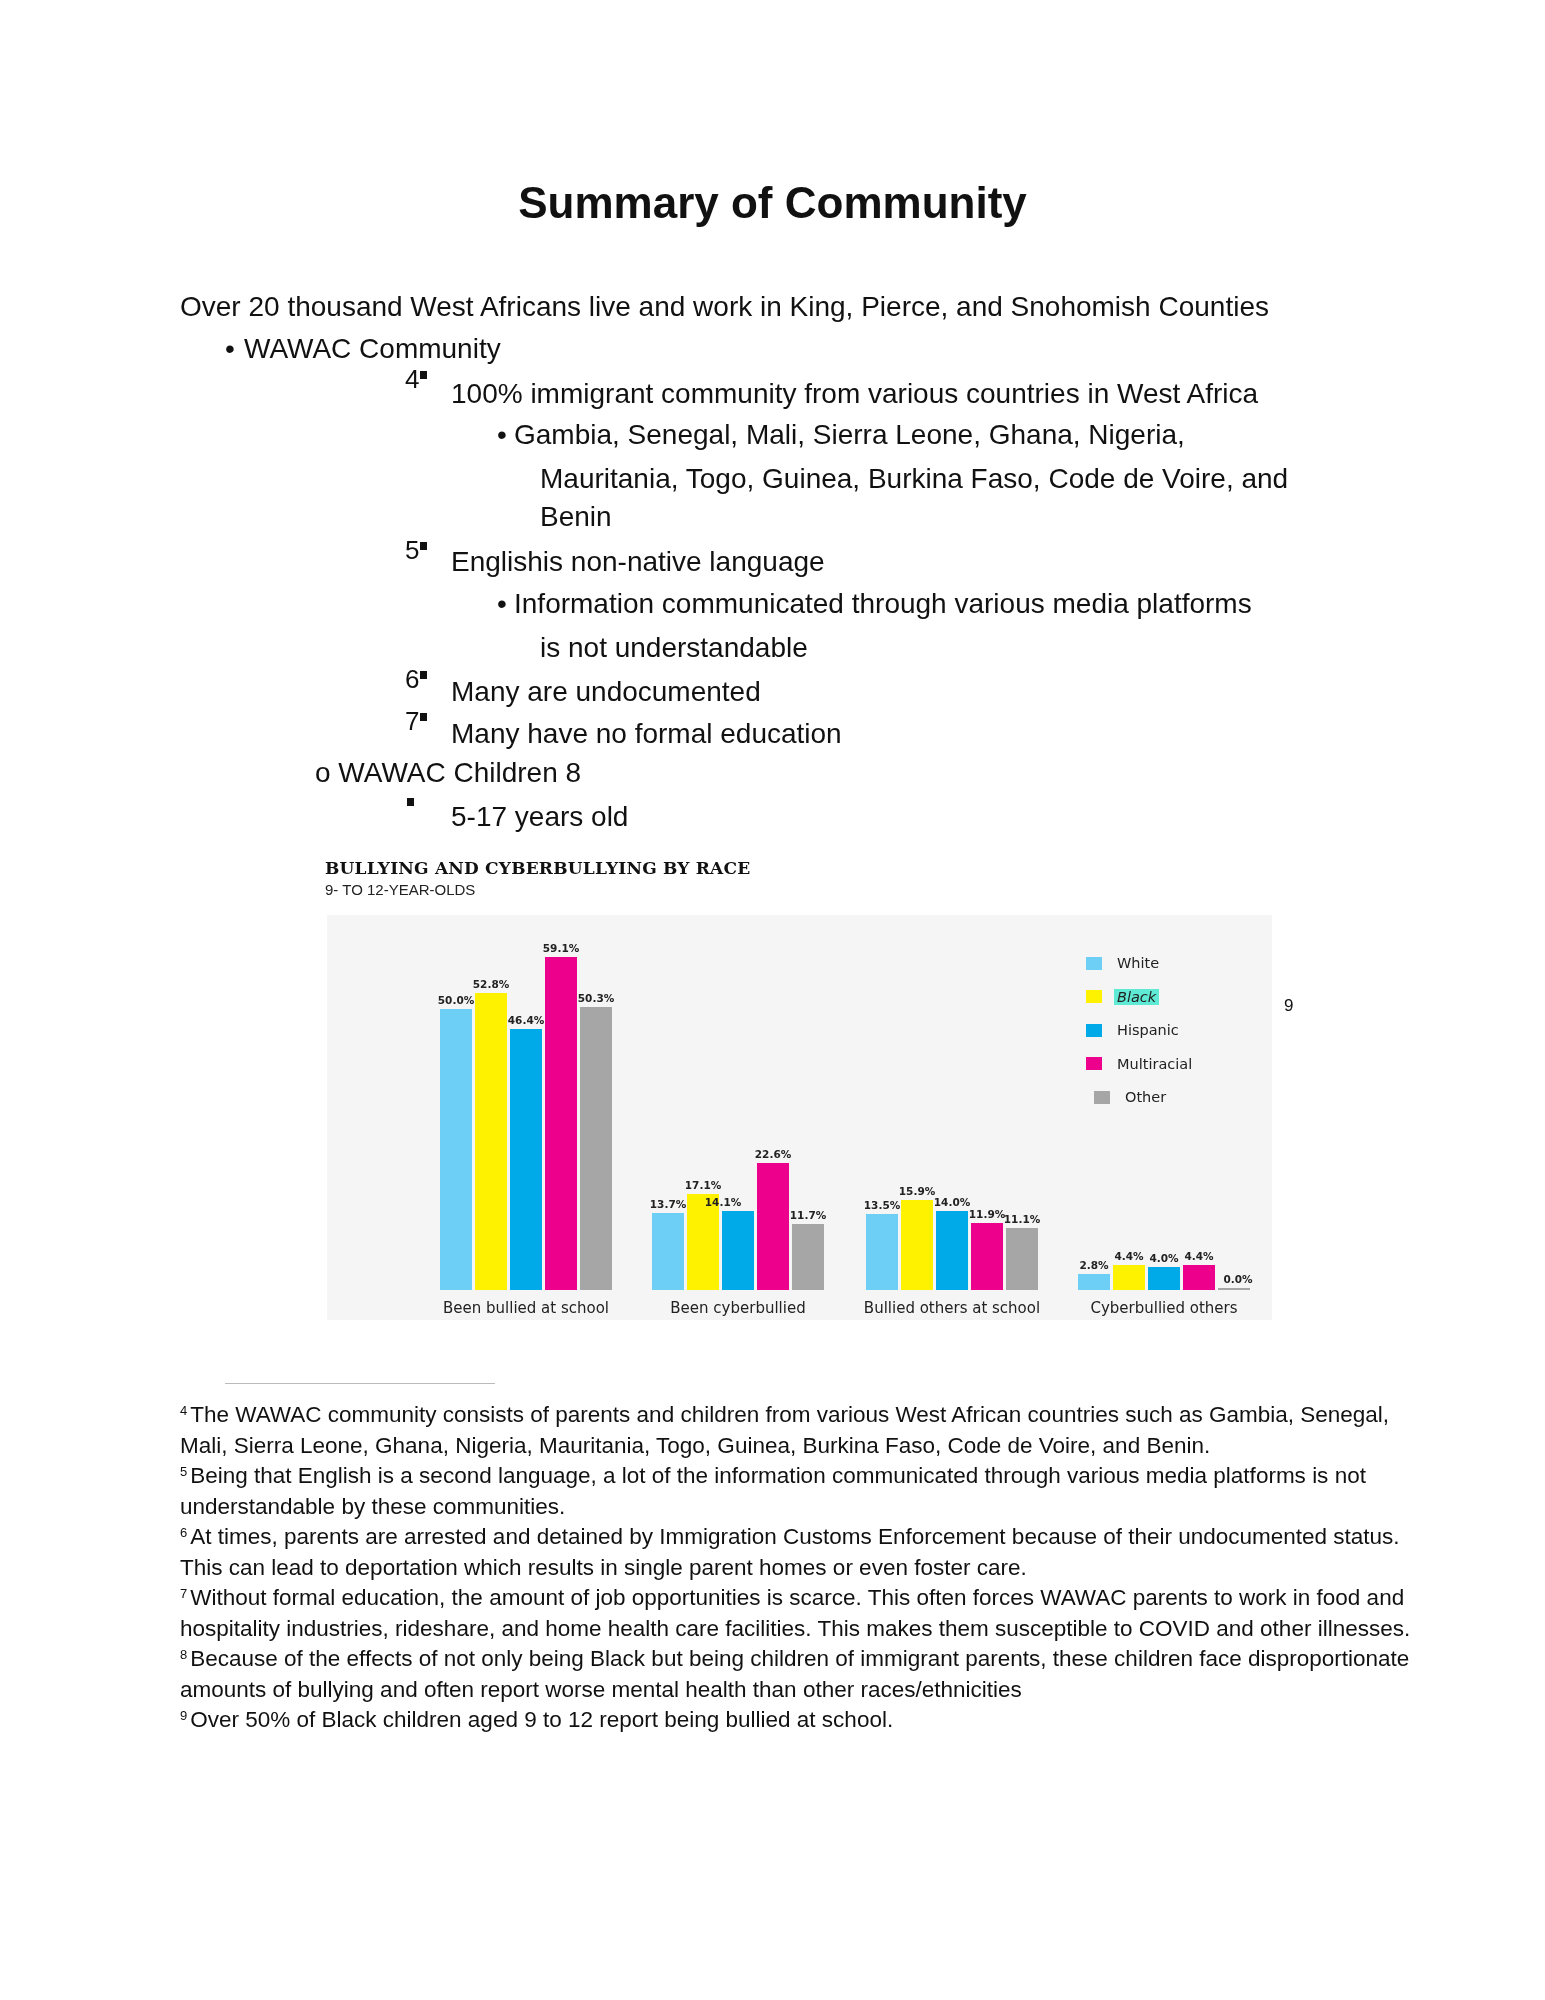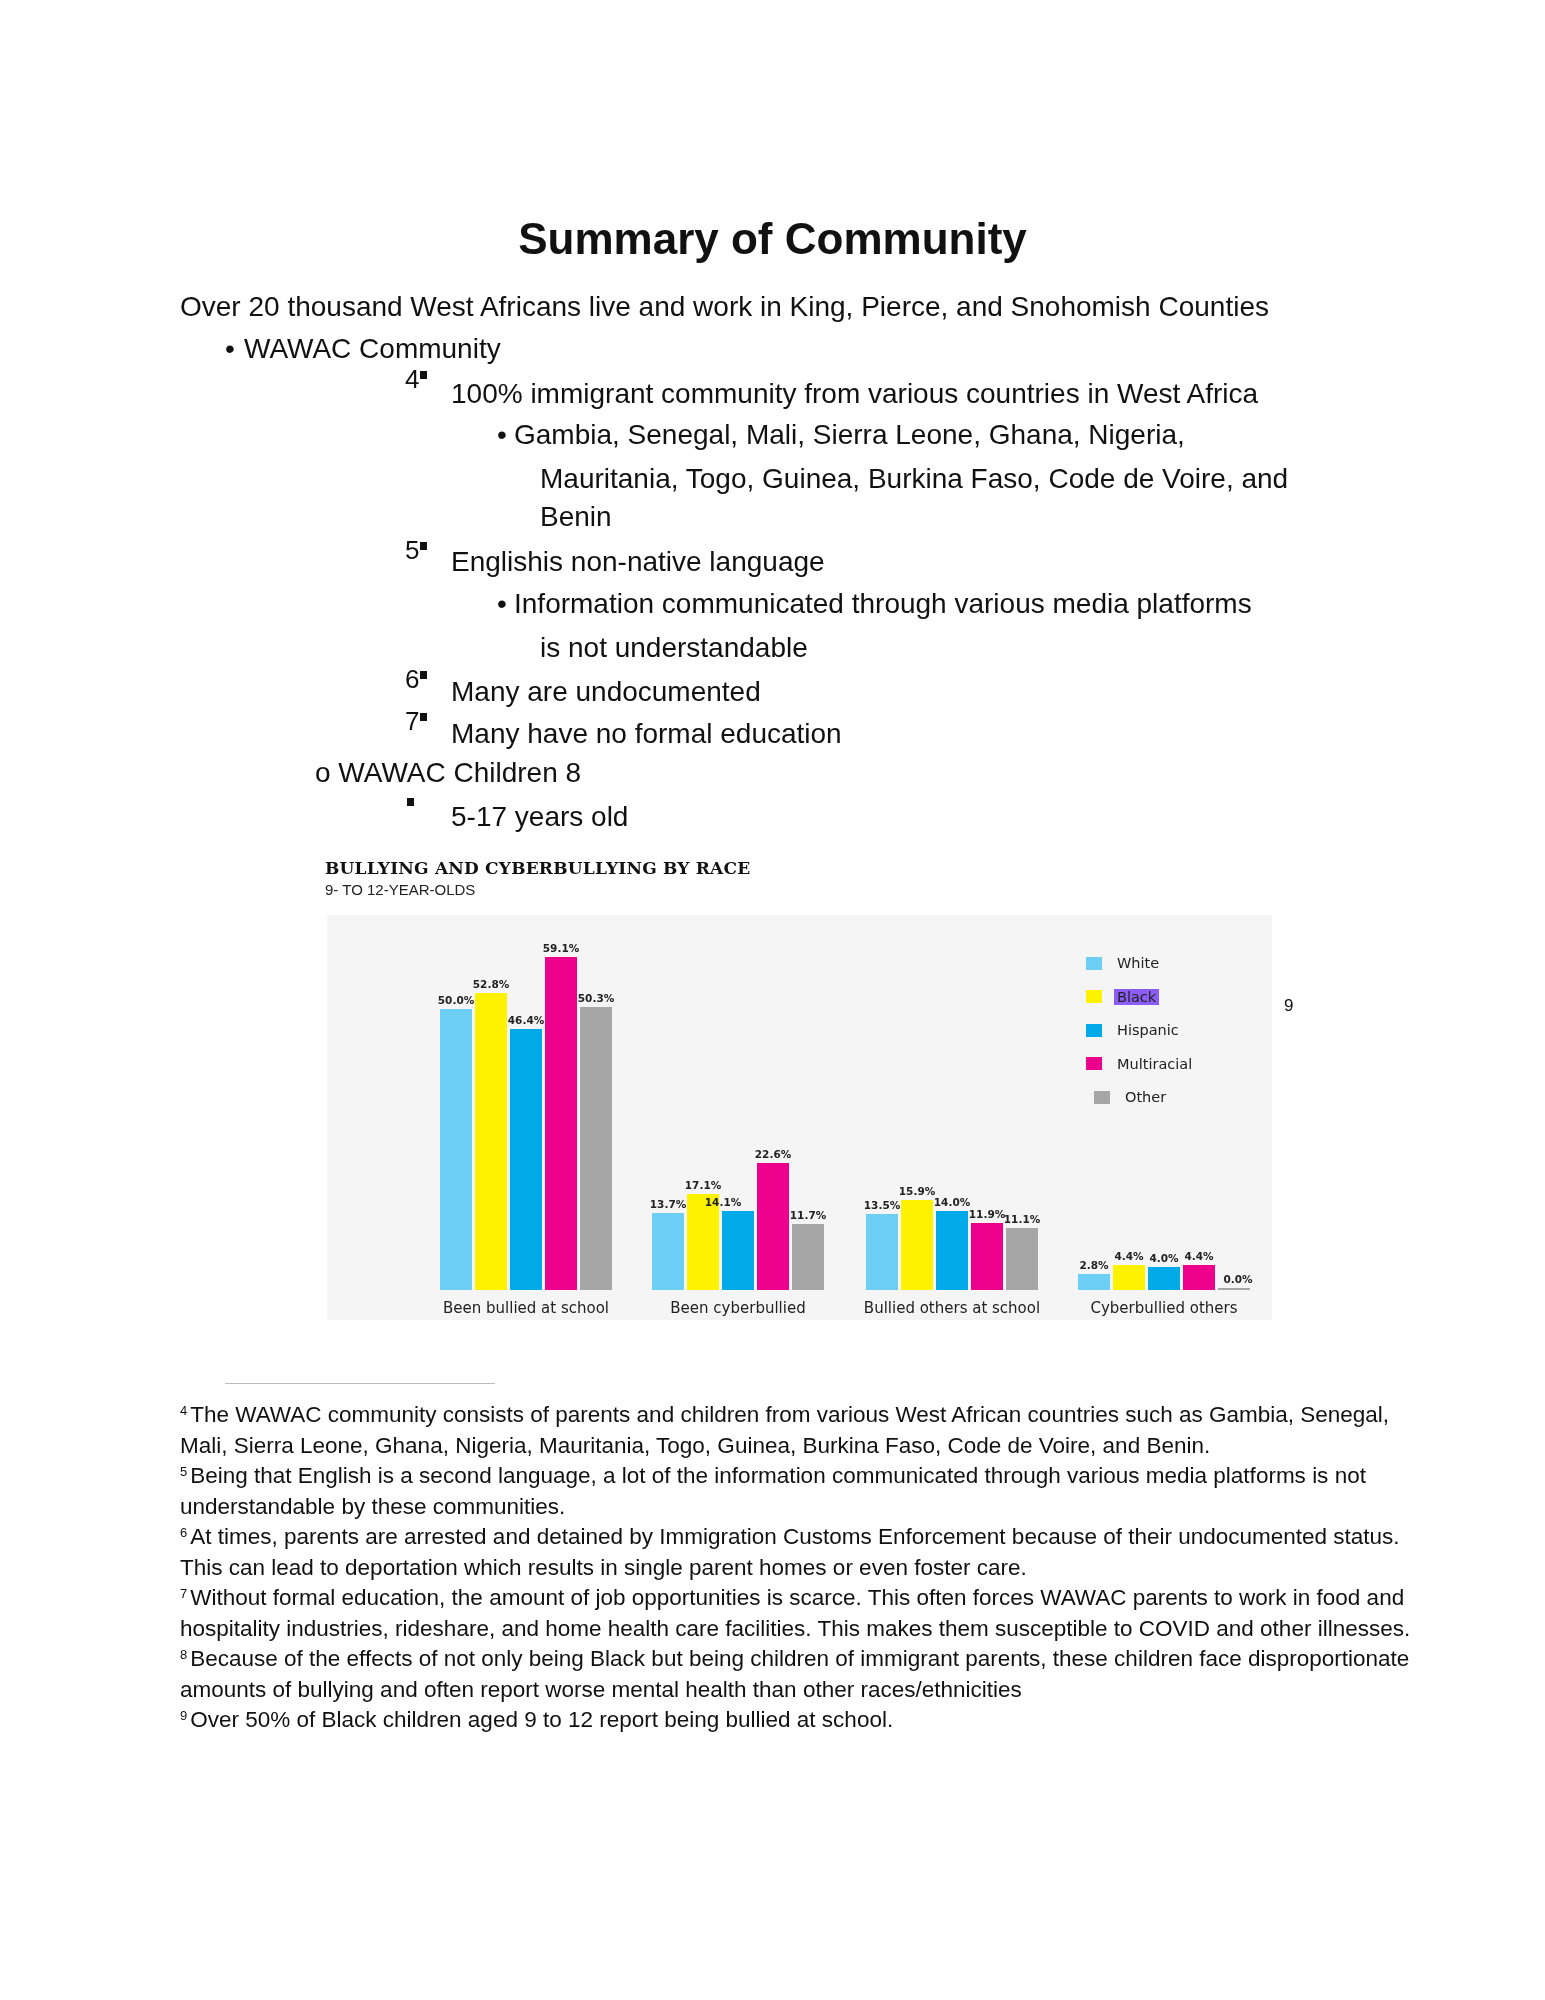--- a/index.html
+++ b/index.html
@@ -1,33 +1,33 @@
 <!DOCTYPE html>
 <html><head>
 <meta charset="utf-8">
 <style>
   html, body { margin:0; padding:0; background:#ffffff; }
   body { width:1545px; height:2000px; position:relative; overflow:hidden; font-family:"Liberation Sans", sans-serif; color:#111; }
   .abs { position:absolute; white-space:nowrap; }
-  .title { left:0; width:1545px; text-align:center; top:178px; font-size:44px; font-weight:bold; font-family:"Liberation Sans", sans-serif;margin-top:36px; }
+  .title { left:0; width:1545px; text-align:center; top:178px; font-size:44px; font-weight:bold; font-family:"Liberation Sans", sans-serif; }
   .body-line { font-size:28px; line-height:34px; }
   .num-marker { font-size:26px; line-height:30px; }
   .num-marker .sq { display:inline-block; width:7px; height:8px; background:#111; vertical-align:top; margin-top:7px; margin-left:1px; }
   .sq-only { display:inline-block; width:7px; height:8px; background:#111; }
   
   .chart-title { left:325px; top:858px; font-family:"DejaVu Serif", serif; font-weight:bold; font-size:17px; letter-spacing:0.2px; }
   .chart-sub { left:325px; top:881px; font-size:15px; color:#222; }
   .chart-box { position:absolute; left:327px; top:915px; width:945px; height:405px; background:#f5f5f5; }
   .bar { position:absolute; bottom:30px; width:32px; }
   .bar-val { position:absolute; font-size:10.5px; font-weight:bold; color:#222; font-family:"DejaVu Sans", sans-serif; white-space:nowrap; transform:translateX(-50%); }
   .cat-label { position:absolute; bottom:3px; font-size:15px; color:#222; white-space:nowrap; transform:translateX(-50%); font-family:"DejaVu Sans", sans-serif; }
   .legend-item { position:absolute; left:759px; height:20px; display:flex; align-items:center; }
   .legend-swatch { width:16px; height:13px; margin-right:12px; }
   .legend-label { font-size:14.5px; color:#222; font-family:"DejaVu Sans", sans-serif; padding:0 3px; }
-  .legend-label.hl { background:#8b5cf6; }
+  .legend-label.hl { background:#5eead4;font-style:italic; }
   .page-ref { left:1284px; top:996px; font-size:17px; }
   .fn-sep { position:absolute; left:225px; top:1383px; width:270px; height:1px; background:#bbb; }
   .footnotes { position:absolute; left:180px; top:1400px; width:1240px; font-size:22.5px; line-height:30.5px; color:#111; }
   .footnotes p { margin:0; }
   .footnotes sup { font-size:13px; vertical-align:7px; line-height:0; margin-right:3px; }
 </style>
 </head>
 <body>
 
 <div class="abs title">Summary of Community</div>

